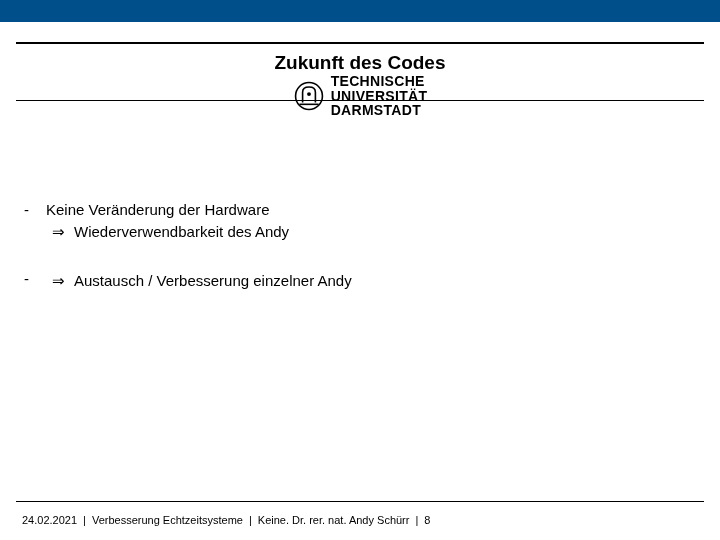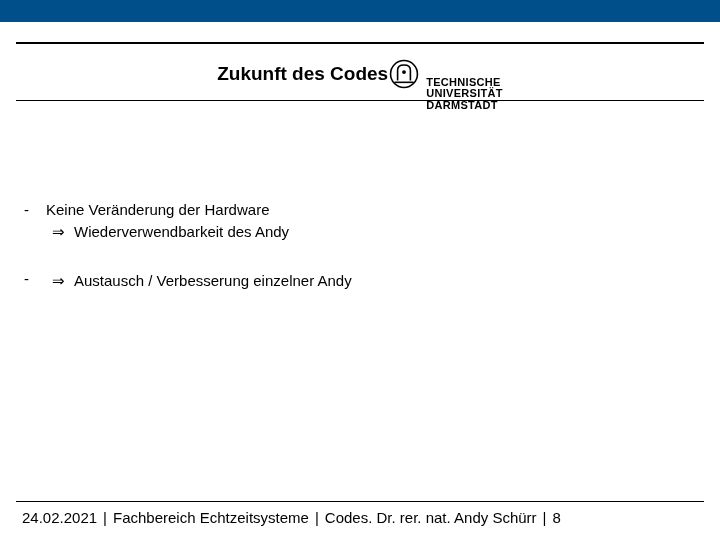--- a/index.html
+++ b/index.html
@@ -32,42 +32,42 @@
     height: 0;
     border-top: 2px solid #000;
   }
   .header-row {
     position: absolute;
     left: 16px; right: 16px;
     top: 52px;
     height: 44px;
     display: flex;
     align-items: center;
-    justify-content: center;
+    justify-content: space-between;
+    flex-direction: column;
   }
   .slide-title {
     font-size: 19px;
     font-weight: bold;
   }
   .uni-logo {
     display: flex;
     align-items: center;
     gap: 6px;
   }
   .logo-svg {
     width: 32px;
     height: 32px;
   }
   .uni-text {
-    font-size: 11px;
+    font-size: 14px;
     line-height: 1.05;
     letter-spacing: 0.3px;
     color: #000;
     font-weight: 600;
-    margin-top: 40px;
   }
   .hr-under-header {
     position: absolute;
     left: 16px; right: 16px;
     top: 100px;
     height: 0;
     border-top: 1px solid #000;
   }
   .content {
     position: absolute;
@@ -98,21 +98,21 @@
     position: absolute;
     left: 16px; right: 16px;
     bottom: 38px;
     height: 0;
     border-top: 1px solid #000;
   }
   .footer {
     position: absolute;
     left: 22px; right: 22px;
     bottom: 14px;
-    font-size: 15px;
+    font-size: 11px;
     color: #000;
     display: flex;
     gap: 4px;
     align-items: flex-start;
   }
   .sep {
     padding: 0 2px;
   }
 </style>
 </head>
@@ -165,20 +165,20 @@
       </div>
     </div>
 
   </div>
 
   <div class="hr-footer"></div>
 
   <div class="footer">
     <span>24.02.2021</span>
     <span class="sep">|</span>
-    <span>Fachbereich Echtzeitsysteme</span>
+    <span>Verbesserung Echtzeitsysteme</span>
     <span class="sep">|</span>
-    <span>Codes. Dr. rer. nat. Andy Schürr</span>
+    <span>Keine. Dr. rer. nat. Andy Schürr</span>
     <span class="sep">|</span>
     <span>8</span>
   </div>
 
 </div>
 
 </body></html>

